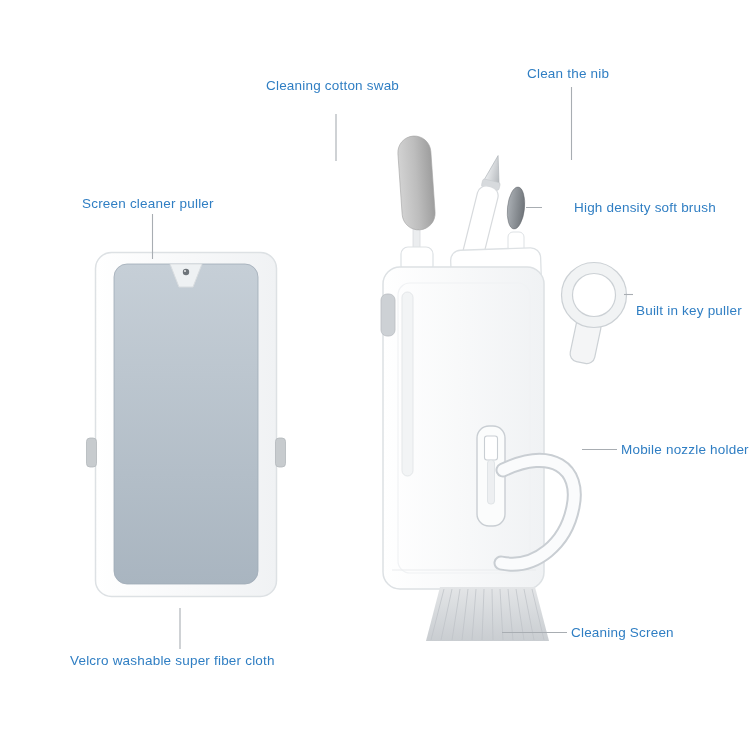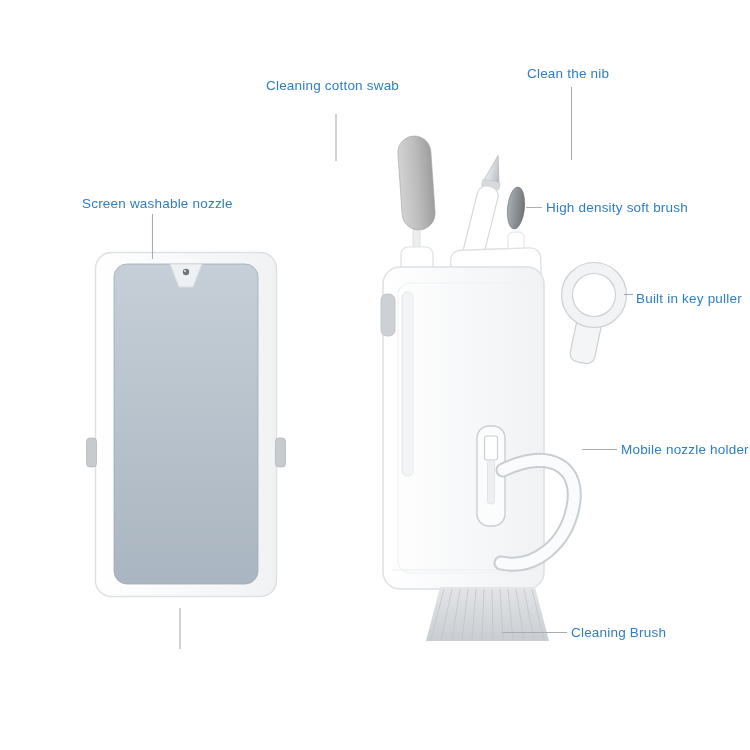--- a/index.html
+++ b/index.html
@@ -141,24 +141,25 @@
       <line x1="582" y1="449.5" x2="617" y2="449.5"></line>
       <line x1="502" y1="632.5" x2="567" y2="632.5"></line>
       <line x1="180" y1="608" x2="180" y2="649"></line>
     </g>
   </svg>
 
   <div class="label" style="left:527px; top:66px">Clean the nib</div>
 
   <div class="label" style="left:266px; top:78px">Cleaning cotton swab</div>
 
-  <div class="label" style="left:82px; top:196px">Screen washable nozzle</div>
+  <div class="label" style="left:82px; top:196px">Screen cleaner puller</div>
 
-  <div class="label" style="left:546px; top:200px">High density soft brush</div>
+  <div class="label" style="left:574px; top:200px">High density soft brush</div>
 
-  <div class="label" style="left:636px; top:291px">Built in key puller</div>
+  <div class="label" style="left:636px; top:303px">Built in key puller</div>
 
   <div class="label" style="left:621px; top:442px">Mobile nozzle holder</div>
 
-  <div class="label" style="left:571px; top:625px">Cleaning Brush</div>
+  <div class="label" style="left:571px; top:625px">Cleaning Screen</div>
 
+  <div class="label" style="left:70px; top:653px">Velcro washable super fiber cloth</div>
 
 </div>
 
 </body></html>

